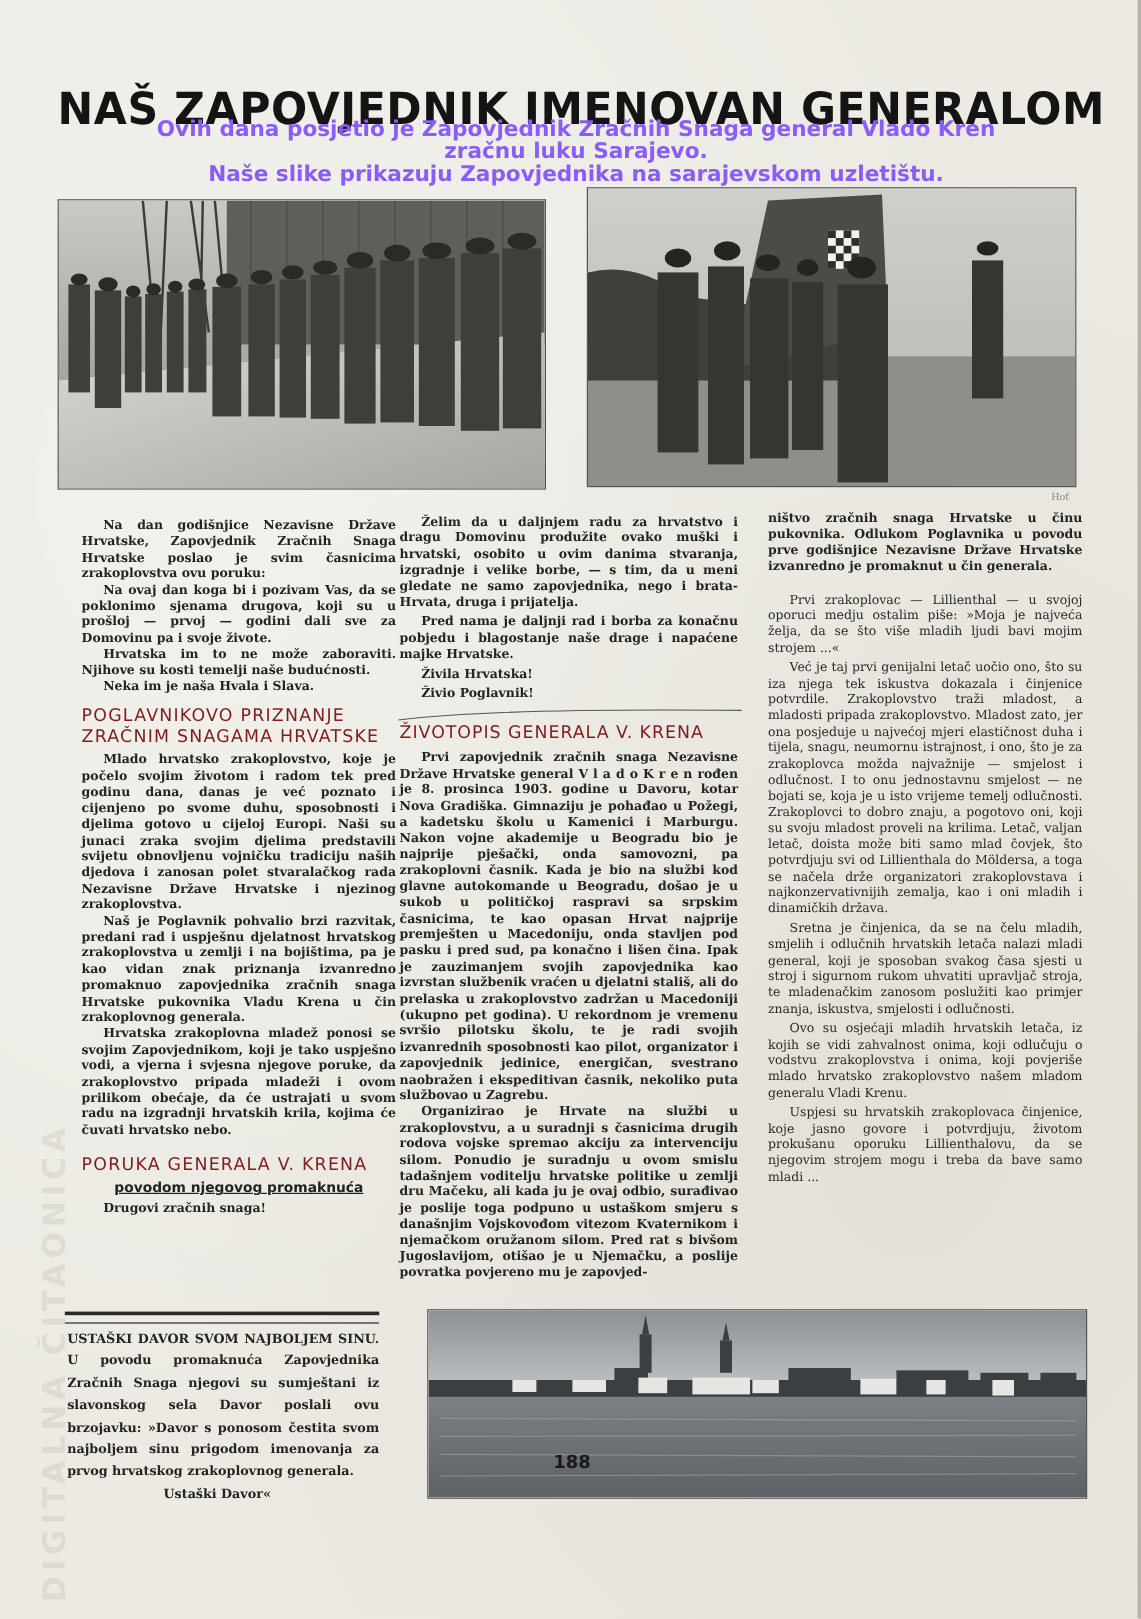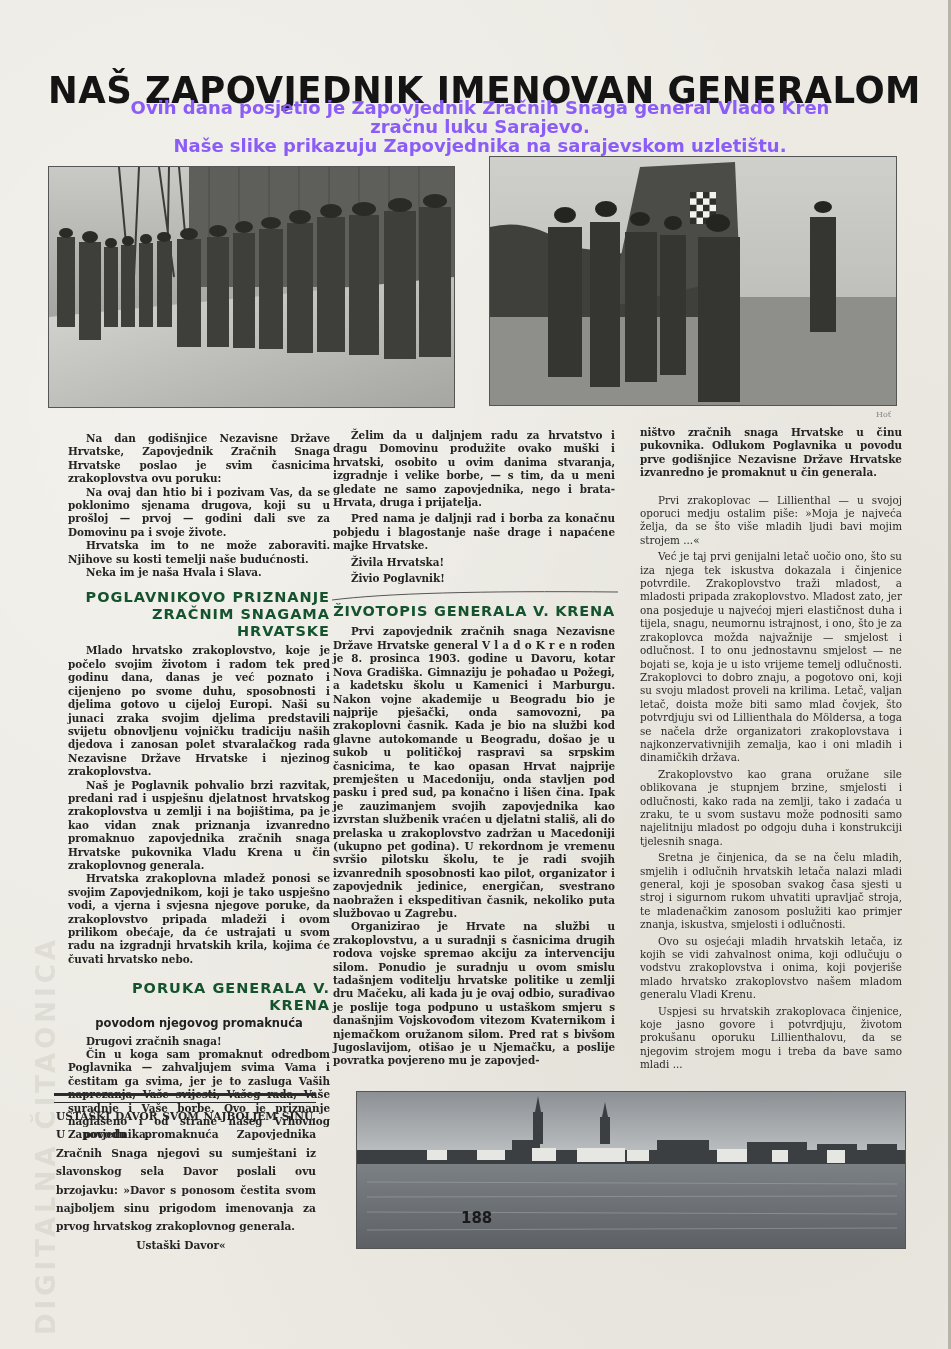--- a/index.html
+++ b/index.html
@@ -37,27 +37,27 @@
   .col p { margin: 0; text-align: justify; text-indent: 18px; }
   .col p.gap { margin-top: 3px; }
   .col p.noindent { text-indent: 0; }
   .col-right { font-weight: normal; color: #2a2a2a; }
   .col-right p.bold { font-weight: bold; color: #242424; }
   #col1 { left: 50px; top: 432px; width: 262px; margin-left: 18px; }
   #col2 { left: 333px; top: 429px; width: 282px; }
   #col3 { left: 640px; top: 426px; width: 262px; }
 
   .h2 {
-    font-family: "DejaVu Sans", sans-serif; font-weight: bold;
-    font-size: 14.5px; line-height: 17px; text-align: right; letter-spacing: 1px;
-    color: #14532d; margin: 10px 0 4px 0;
+    font-family: "DejaVu Sans", sans-serif; font-weight: normal;
+    font-size: 14.5px; line-height: 17px; text-align: left; letter-spacing: 1px;
+    color: #7f1d1d; margin: 10px 0 4px 0;
   }
   .h3 {
     font-family: "DejaVu Sans", sans-serif; font-weight: bold;
-    font-size: 11.5px; text-align: center; color: #222; margin: 0 0 4px 0;
+    font-size: 11.5px; text-align: center; color: #222; margin: 0 0 4px 0; text-decoration: underline;
   }
   .rule-curve { position:absolute; left: 330px; top: 588px; width: 290px; height: 14px; }
   .double-rule { position:absolute; left: 54px; top: 1093px; width: 262px; height: 6px;
     border-top: 3px solid #2a2a2a; border-bottom: 1px solid #2a2a2a; }
   #box {
     position: absolute; left: 56px; top: 1107px; width: 260px;
     font-size: 10.6px; line-height: 18.4px; font-weight: bold; color: #242424; text-align: justify;
   }
   #box .sig { text-align: center; padding-right: 10px; }
   .page-number {
@@ -190,54 +190,52 @@
         <ellipse cx="183" cy="66" rx="9" ry="7"></ellipse>
       <ellipse cx="228" cy="66" rx="12" ry="9"></ellipse>
         <ellipse cx="333" cy="50" rx="9" ry="6"></ellipse>
     </g>
   </svg>
 </div>
 <div class="photo-mark">Hoť</div>
 
 <div class="col" id="col1">
   <p>Na dan godišnjice Nezavisne Države Hrvatske, Zapovjednik Zračnih Snaga Hrvatske poslao je svim časnicima zrakoplovstva ovu poruku:</p>
-  <p>Na ovaj dan htio bi i pozivam Vas, da se poklonimo sjenama drugova, koji su u prošloj — prvoj — godini dali sve za Domovinu pa i svoje živote.</p>
+  <p>Na ovaj dan koga bi i pozivam Vas, da se poklonimo sjenama drugova, koji su u prošloj — prvoj — godini dali sve za Domovinu pa i svoje živote.</p>
   <p>Hrvatska im to ne može zaboraviti. Njihove su kosti temelji naše budućnosti.</p>
   <p>Neka im je naša Hvala i Slava.</p>
   <div class="h2">
     <div>POGLAVNIKOVO PRIZNANJE</div>
     <div>ZRAČNIM SNAGAMA HRVATSKE</div>
   </div>
   <p>Mlado hrvatsko zrakoplovstvo, koje je počelo svojim životom i radom tek pred godinu dana, danas je već poznato i cijenjeno po svome duhu, sposobnosti i djelima gotovo u cijeloj Europi. Naši su junaci zraka svojim djelima predstavili svijetu obnovljenu vojničku tradiciju naših djedova i zanosan polet stvaralačkog rada Nezavisne Države Hrvatske i njezinog zrakoplovstva.</p>
   <p>Naš je Poglavnik pohvalio brzi razvitak, predani rad i uspješnu djelatnost hrvatskog zrakoplovstva u zemlji i na bojištima, pa je kao vidan znak priznanja izvanredno promaknuo zapovjednika zračnih snaga Hrvatske pukovnika Vladu Krena u čin zrakoplovnog generala.</p>
   <p>Hrvatska zrakoplovna mladež ponosi se svojim Zapovjednikom, koji je tako uspješno vodi, a vjerna i svjesna njegove poruke, da zrakoplovstvo pripada mladeži i ovom prilikom obećaje, da će ustrajati u svom radu na izgradnji hrvatskih krila, kojima će čuvati hrvatsko nebo.</p>
   <div class="h2" style="margin-top:14px;margin-bottom:3px;">PORUKA GENERALA V. KRENA</div>
   <div class="h3">povodom njegovog promaknuća</div>
   <p>Drugovi zračnih snaga!</p>
-  <p>Čin u koga sam promaknut odredbom Poglavnika — zahvaljujem svima Vama i čestitam ga svima, jer je to zasluga Vaših naprezanja, Vaše svijesti, Vašeg rada, Vaše suradnje i Vaše borbe. Ovo je priznanje naglašeno i od strane našeg Vrhovnog Zapovjednika.</p>
 </div>
 
 <div class="col" id="col2">
   <p>Želim da u daljnjem radu za hrvatstvo i dragu Domovinu produžite ovako muški i hrvatski, osobito u ovim danima stvaranja, izgradnje i velike borbe, — s tim, da u meni gledate ne samo zapovjednika, nego i brata-Hrvata, druga i prijatelja.</p>
   <p class="gap">Pred nama je daljnji rad i borba za konačnu pobjedu i blagostanje naše drage i napaćene majke Hrvatske.</p>
   <p class="gap">Živila Hrvatska!</p>
   <p class="gap">Živio Poglavnik!</p>
   <div class="h2" style="margin-top:18px;margin-bottom:5px;letter-spacing:0.8px;">ŽIVOTOPIS GENERALA V. KRENA</div>
   <p>Prvi zapovjednik zračnih snaga Nezavisne Države Hrvatske general V l a d o K r e n rođen je 8. prosinca 1903. godine u Davoru, kotar Nova Gradiška. Gimnaziju je pohađao u Požegi, a kadetsku školu u Kamenici i Marburgu. Nakon vojne akademije u Beogradu bio je najprije pješački, onda samovozni, pa zrakoplovni časnik. Kada je bio na službi kod glavne autokomande u Beogradu, došao je u sukob u političkoj raspravi sa srpskim časnicima, te kao opasan Hrvat najprije premješten u Macedoniju, onda stavljen pod pasku i pred sud, pa konačno i lišen čina. Ipak je zauzimanjem svojih zapovjednika kao izvrstan službenik vraćen u djelatni stališ, ali do prelaska u zrakoplovstvo zadržan u Macedoniji (ukupno pet godina). U rekordnom je vremenu svršio pilotsku školu, te je radi svojih izvanrednih sposobnosti kao pilot, organizator i zapovjednik jedinice, energičan, svestrano naobražen i ekspeditivan časnik, nekoliko puta službovao u Zagrebu.</p>
   <p>Organizirao je Hrvate na službi u zrakoplovstvu, a u suradnji s časnicima drugih rodova vojske spremao akciju za intervenciju silom. Ponudio je suradnju u ovom smislu tadašnjem voditelju hrvatske politike u zemlji dru Mačeku, ali kada ju je ovaj odbio, surađivao je poslije toga podpuno u ustaškom smjeru s današnjim Vojskovođom vitezom Kvaternikom i njemačkom oružanom silom. Pred rat s bivšom Jugoslavijom, otišao je u Njemačku, a poslije povratka povjereno mu je zapovjed-</p>
 </div>
 <svg class="rule-curve" viewBox="0 0 290 14" preserveAspectRatio="none">
   <path d="M2 12 Q80 2 288 4" stroke="#555" stroke-width="1" fill="none"></path>
 </svg>
 
 <div class="col col-right" id="col3">
   <p class="bold noindent">ništvo zračnih snaga Hrvatske u činu pukovnika. Odlukom Poglavnika u povodu prve godišnjice Nezavisne Države Hrvatske izvanredno je promaknut u čin generala.</p>
   <p style="margin-top:14px">Prvi zrakoplovac — Lillienthal — u svojoj oporuci medju ostalim piše: »Moja je najveća želja, da se što više mladih ljudi bavi mojim strojem ...«</p>
   <p class="gap">Već je taj prvi genijalni letač uočio ono, što su iza njega tek iskustva dokazala i činjenice potvrdile. Zrakoplovstvo traži mladost, a mladosti pripada zrakoplovstvo. Mladost zato, jer ona posjeduje u najvećoj mjeri elastičnost duha i tijela, snagu, neumornu istrajnost, i ono, što je za zrakoplovca možda najvažnije — smjelost i odlučnost. I to onu jednostavnu smjelost — ne bojati se, koja je u isto vrijeme temelj odlučnosti. Zrakoplovci to dobro znaju, a pogotovo oni, koji su svoju mladost proveli na krilima. Letač, valjan letač, doista može biti samo mlad čovjek, što potvrdjuju svi od Lillienthala do Möldersa, a toga se načela drže organizatori zrakoplovstava i najkonzervativnijih zemalja, kao i oni mladih i dinamičkih država.</p>
-  <p class="gap">Zrakoplovstvo kao grana oružane sile oblikovana je stupnjem brzine, smjelosti i odlučnosti, kako rada na zemlji, tako i zadaća u zraku, te u svom sustavu može podnositi samo najelitniju mladost po odgoju duha i konstrukciji tjelesnih snaga.</p>
   <p class="gap">Sretna je činjenica, da se na čelu mladih, smjelih i odlučnih hrvatskih letača nalazi mladi general, koji je sposoban svakog časa sjesti u stroj i sigurnom rukom uhvatiti upravljač stroja, te mladenačkim zanosom poslužiti kao primjer znanja, iskustva, smjelosti i odlučnosti.</p>
   <p class="gap">Ovo su osjećaji mladih hrvatskih letača, iz kojih se vidi zahvalnost onima, koji odlučuju o vodstvu zrakoplovstva i onima, koji povjeriše mlado hrvatsko zrakoplovstvo našem mladom generalu Vladi Krenu.</p>
   <p class="gap">Uspjesi su hrvatskih zrakoplovaca činjenice, koje jasno govore i potvrdjuju, životom prokušanu oporuku Lillienthalovu, da se njegovim strojem mogu i treba da bave samo mladi ...</p>
 </div>
 
 <div class="double-rule"></div>
 <div id="box">
   <div>USTAŠKI DAVOR SVOM NAJBOLJEM SINU. U povodu promaknuća Zapovjednika Zračnih Snaga njegovi su sumještani iz slavonskog sela Davor poslali ovu brzojavku: »Davor s ponosom čestita svom najboljem sinu prigodom imenovanja za prvog hrvatskog zrakoplovnog generala.</div>
   <div class="sig">Ustaški Davor«</div>
 </div>

